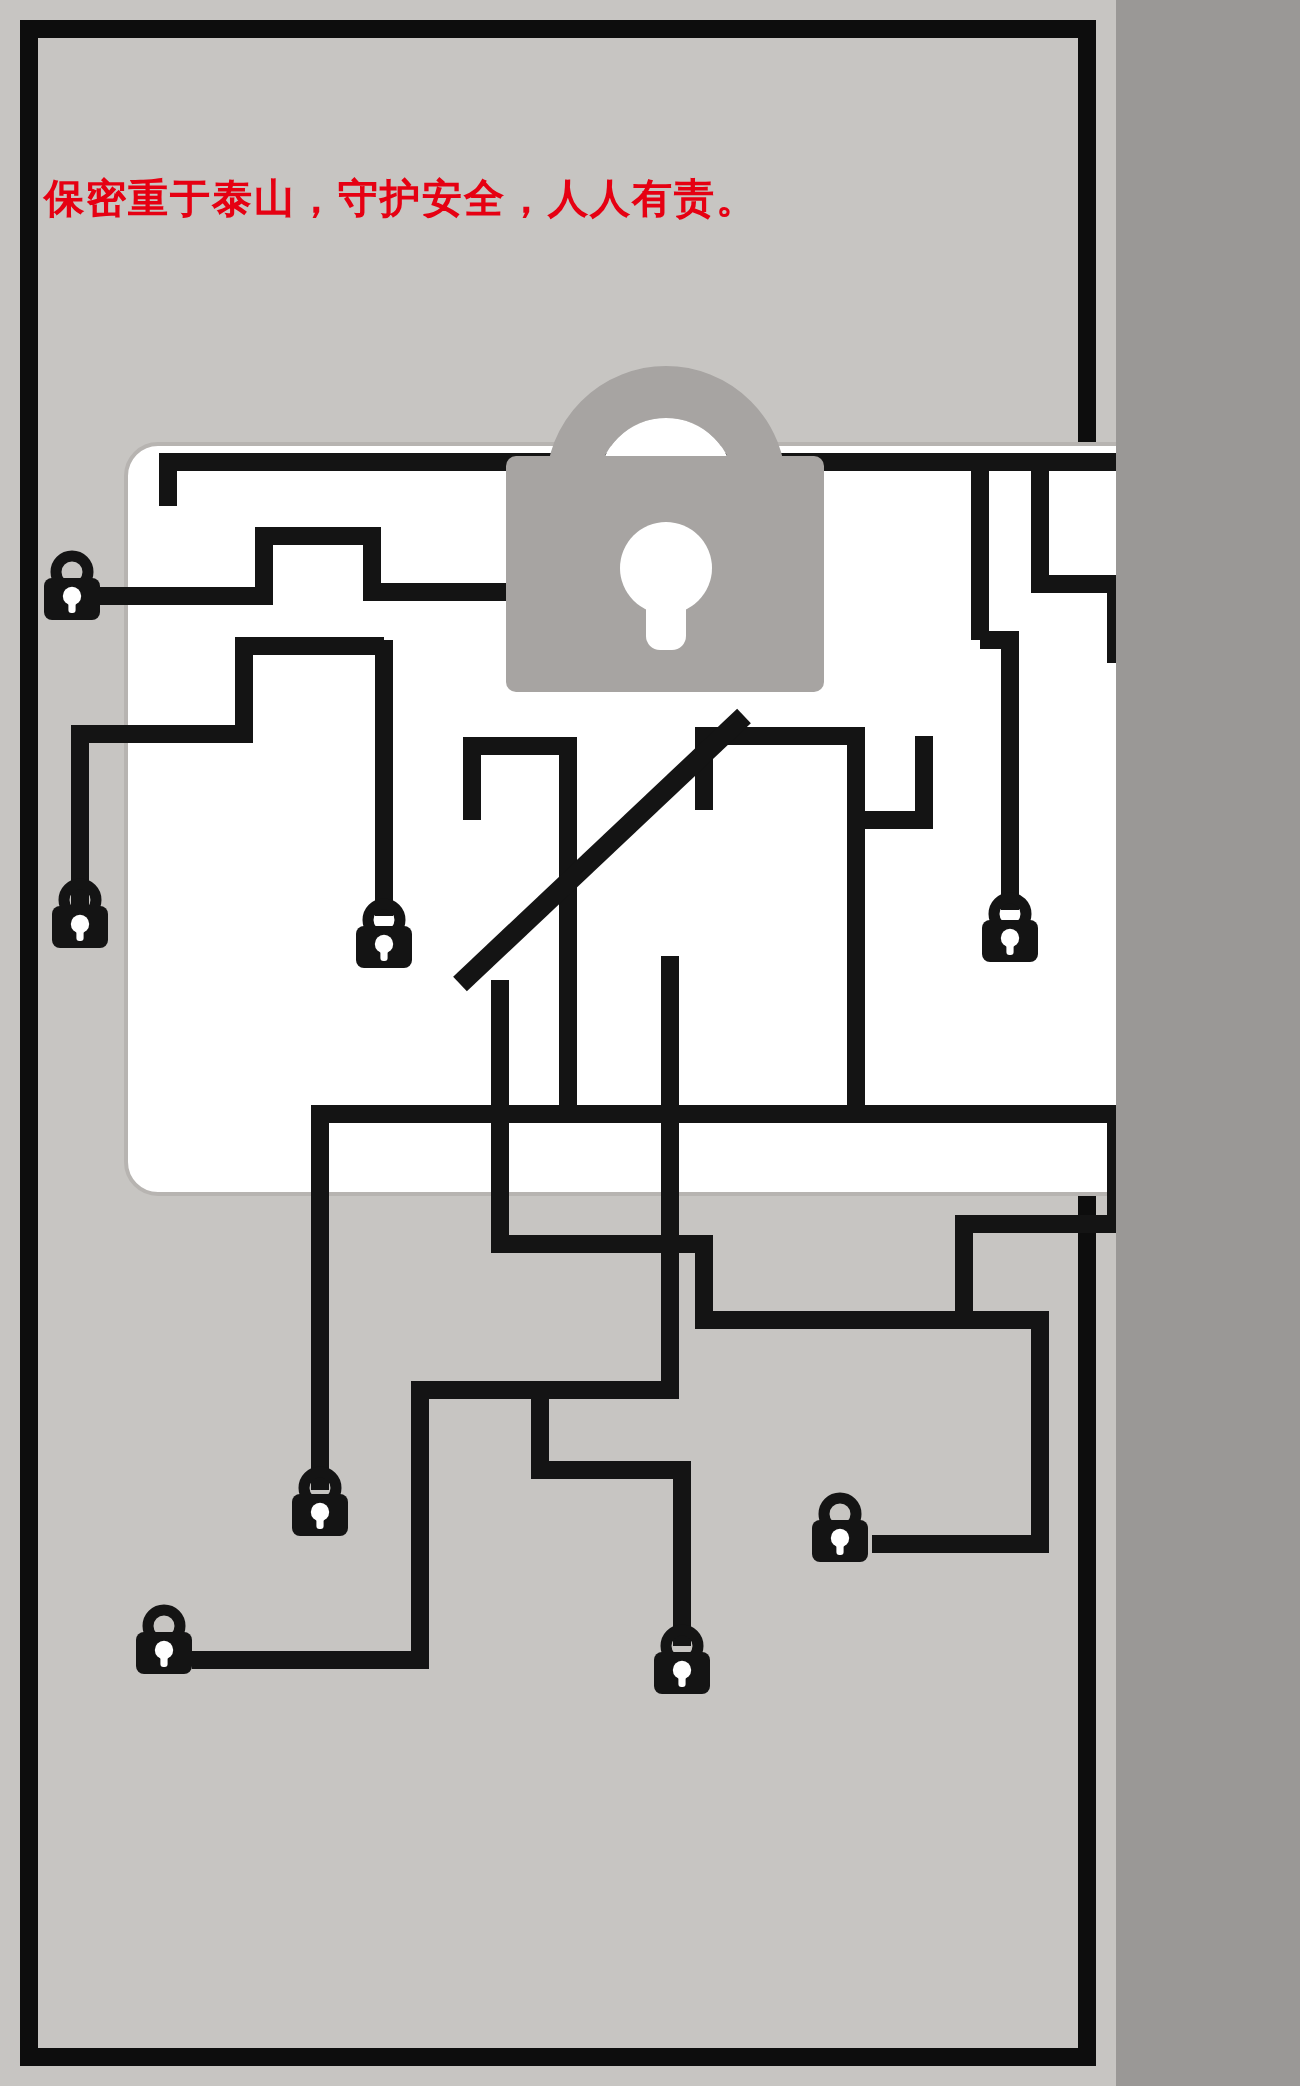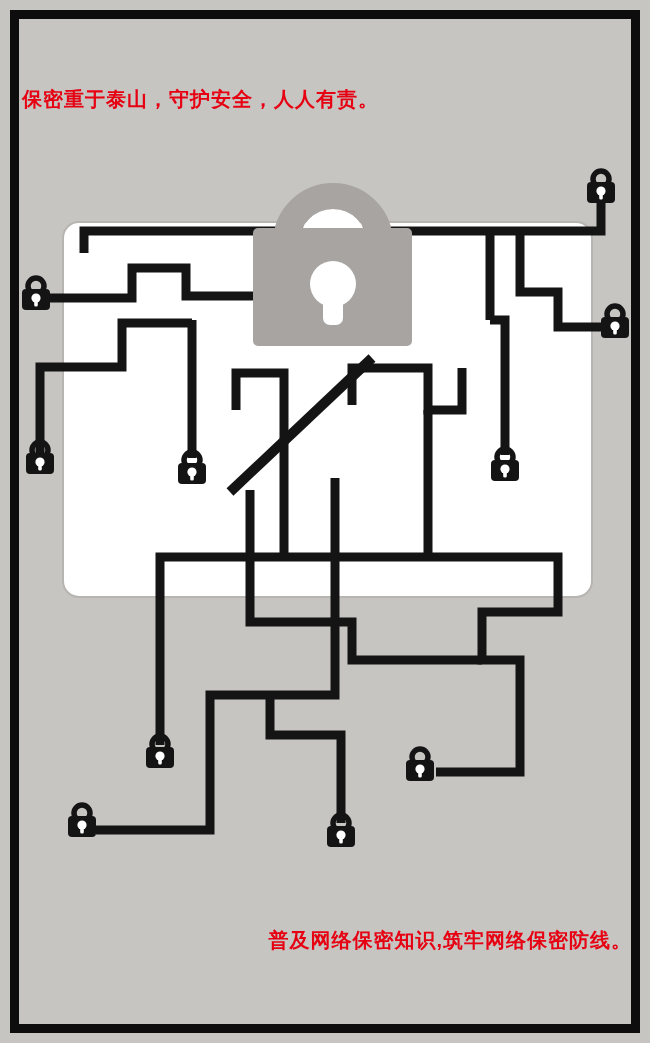--- a/index.html
+++ b/index.html
@@ -1,18 +1,18 @@
 <!DOCTYPE html>
 <html style="--background: #c7c5c2; --frame: #0d0d0d; --slogan-red: #e60012; --wire: #141414; --lock-gray: #a7a4a2; --panel-white: #ffffff;"><head>
 <meta charset="utf-8">
 <style>
   html,body{margin:0;padding:0;background:#9a9896;}
   .poster{
     position:relative;
-    width:650px;height:1043px;
+    width:558px;height:1043px;
     background:var(--background,#c7c5c2);
     overflow:hidden;
     font-family:"Liberation Sans", sans-serif;
   }
   .frame{
     position:absolute;
     inset:10px;
     border:9px solid var(--frame,#0d0d0d);
     pointer-events:none;
   }
@@ -92,15 +92,14 @@
       <use href="#lock-s" transform="translate(192,473)"></use>
       <use href="#lock-s" transform="translate(505,470)"></use>
       <use href="#lock-s" transform="translate(160,757)"></use>
       <use href="#lock-s" transform="translate(420,770)"></use>
       <use href="#lock-s" transform="translate(82,826)"></use>
       <use href="#lock-s" transform="translate(341,836)"></use>
     </g>
   </svg>
 
   <div class="slogan slogan-top">保密重于泰山，守护安全，人人有责。</div>
-  <div class="slogan slogan-bottom">普及网络保密知识,筑牢网络保密防线。</div>
 
 </div>
 
 </body></html>

